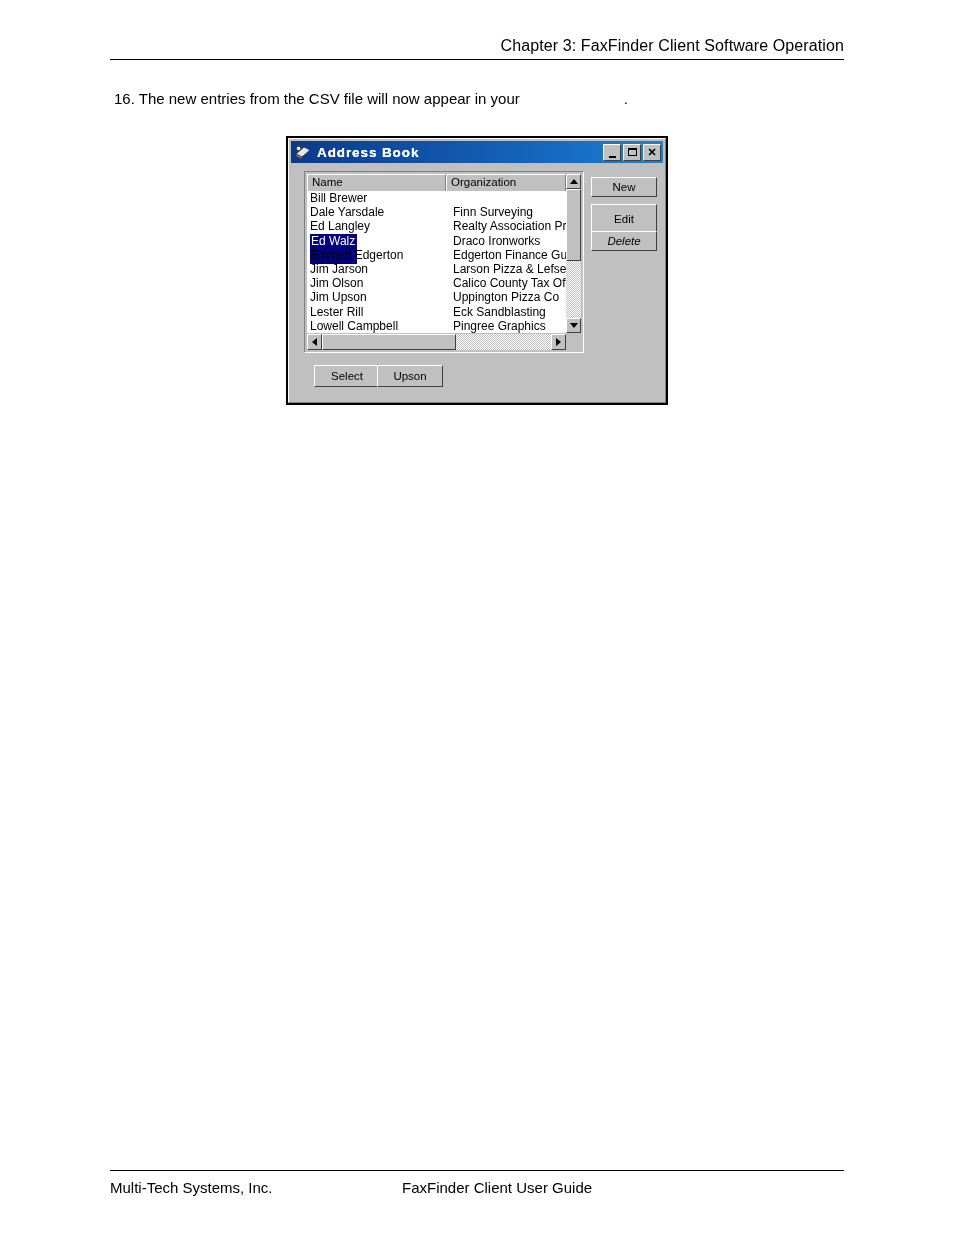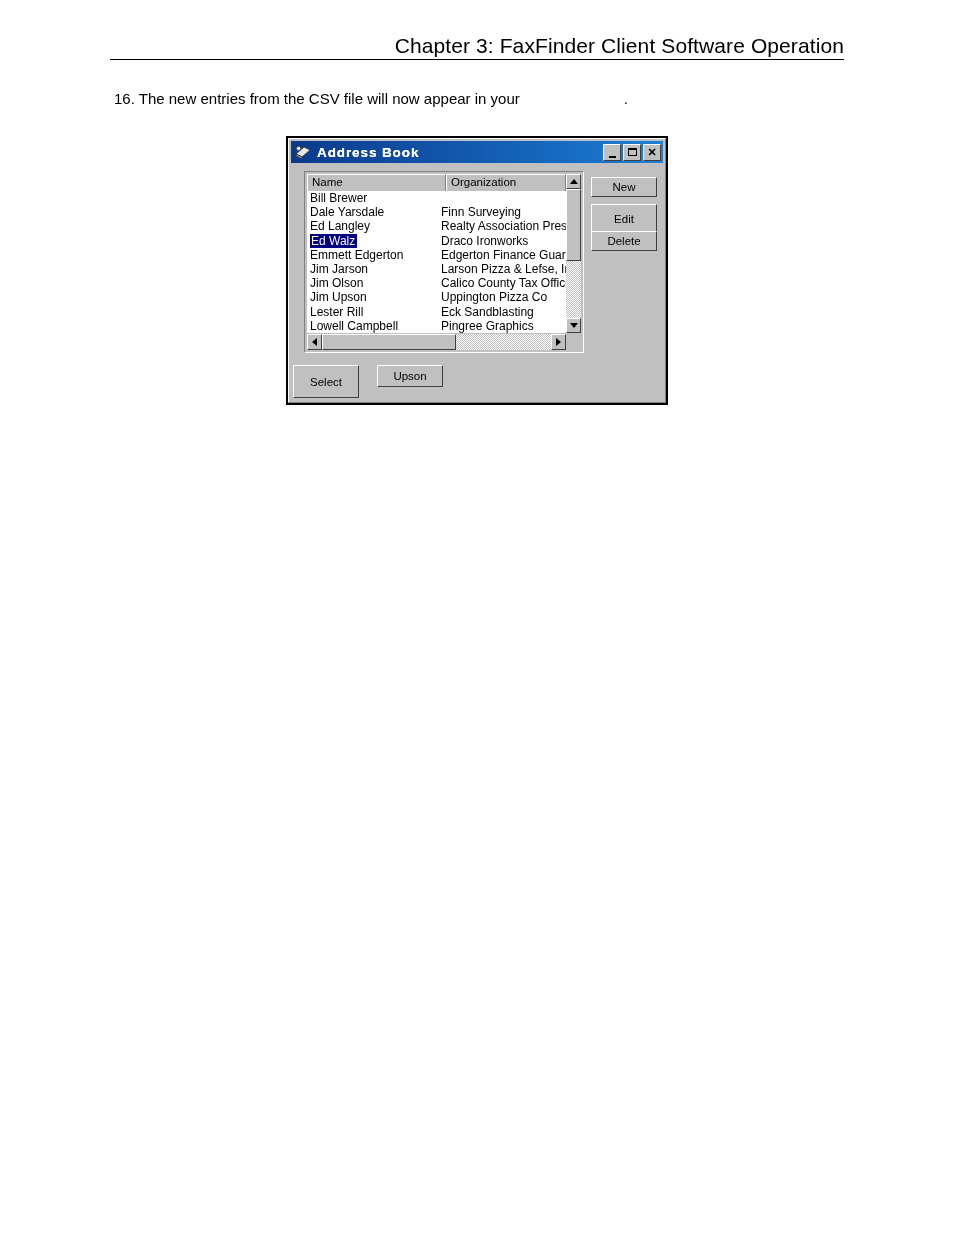--- a/index.html
+++ b/index.html
@@ -23,21 +23,21 @@
   }
 
   .header-area {
     position: absolute;
     left: 110px;
     top: 36px;
     width: 734px;
   }
   .header-title {
     text-align: right;
-    font-size: 21px;
+    font-size: 16px;
     line-height: 20px;
     letter-spacing: 0.1px;
     white-space: nowrap;
   }
   .header-rule {
     margin-top: 3px;
     border-top: 1.6px solid #000;
     width: 100%;
   }
 
@@ -248,29 +248,29 @@
     cursor: default;
   }
   .cell-name {
     position: absolute;
     left: 3px;
     top: 0;
     white-space: nowrap;
   }
   .cell-org {
     position: absolute;
-    left: 134px;
+    left: 146px;
     top: 0;
     white-space: nowrap;
     text-align: right;
   }
   .row.selected .cell-name {
     background: #000080;
     color: #ffffff;
-    padding: 0 2px 0 1px;
+    padding: 0 2px 16px 1px;
   }
 
   
   .vscroll {
     position: absolute;
     right: 0;
     top: 0;
     width: 15px;
     height: 159px;
     background: #c0c0c0;
@@ -392,22 +392,22 @@
     color: #000;
     display: flex;
     align-items: center;
     justify-content: center;
     cursor: default;
     position: absolute;
     white-space: nowrap;
   }
   .btn-new    { left: 302px; top: 38px;  width: 66px; height: 20px; }
   .btn-edit   { left: 302px; top: 65px;  width: 66px; height: 29px; }
-  .btn-delete { left: 302px; top: 92px;  width: 66px; height: 20px; }
-  .btn-select { left: 4px;  top: 226px; width: 66px; height: 33px; }
+  .btn-delete { left: 302px; top: 92px;  width: 66px; height: 20px; font-style: italic; }
+  .btn-select { left: 25px;  top: 226px; width: 66px; height: 22px; }
   .btn-cancel { left: 88px;  top: 226px; width: 66px; height: 22px; }
 </style>
 </head>
 <body>
 
 <div class="page">
 
   <div class="header-area">
     <div class="header-title">Chapter 3: FaxFinder Client Software Operation</div>
     <div class="header-rule"></div>
@@ -527,14 +527,21 @@
       <div class="btn btn-new">New</div>
       <div class="btn btn-edit">Edit</div>
       <div class="btn btn-delete">Delete</div>
 
       <div class="btn btn-select">Select</div>
       <div class="btn btn-cancel">Upson</div>
 
     </div>
   </div>
 
+  <div class="footer-area">
+    <div class="footer-rule"></div>
+    <div class="footer-row">
+      <span class="footer-left">Multi-Tech Systems, Inc.</span>
+      <span class="footer-center">FaxFinder Client User Guide</span>
+    </div>
+  </div>
 
 </div>
 
 </body></html>

